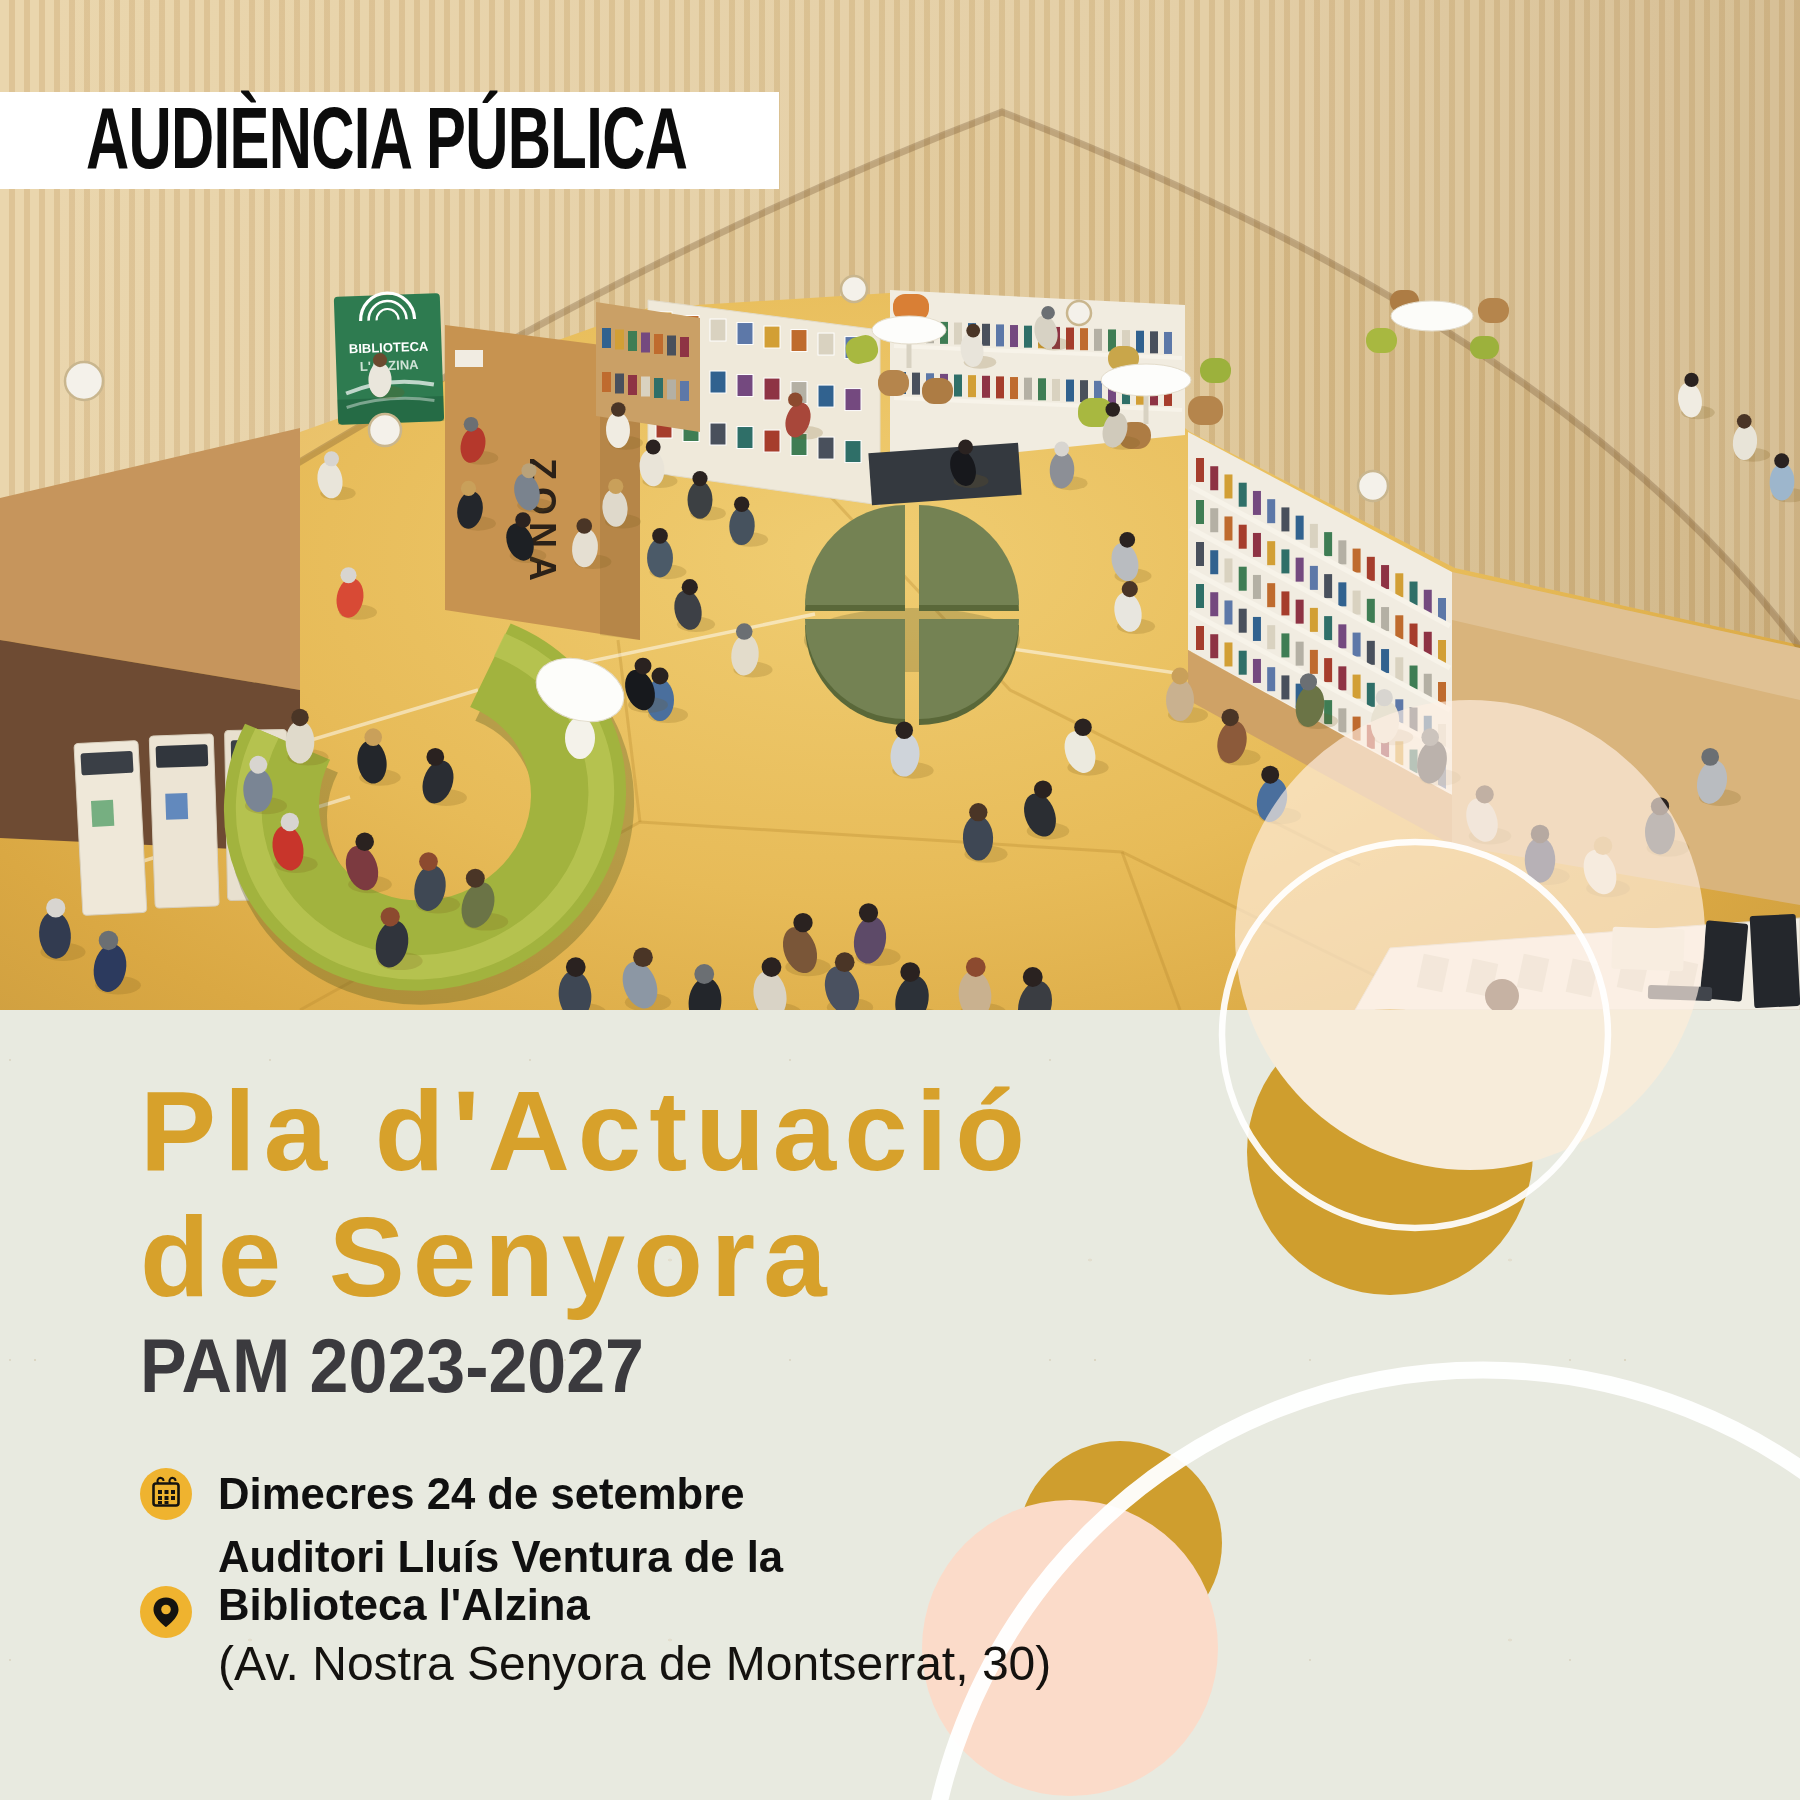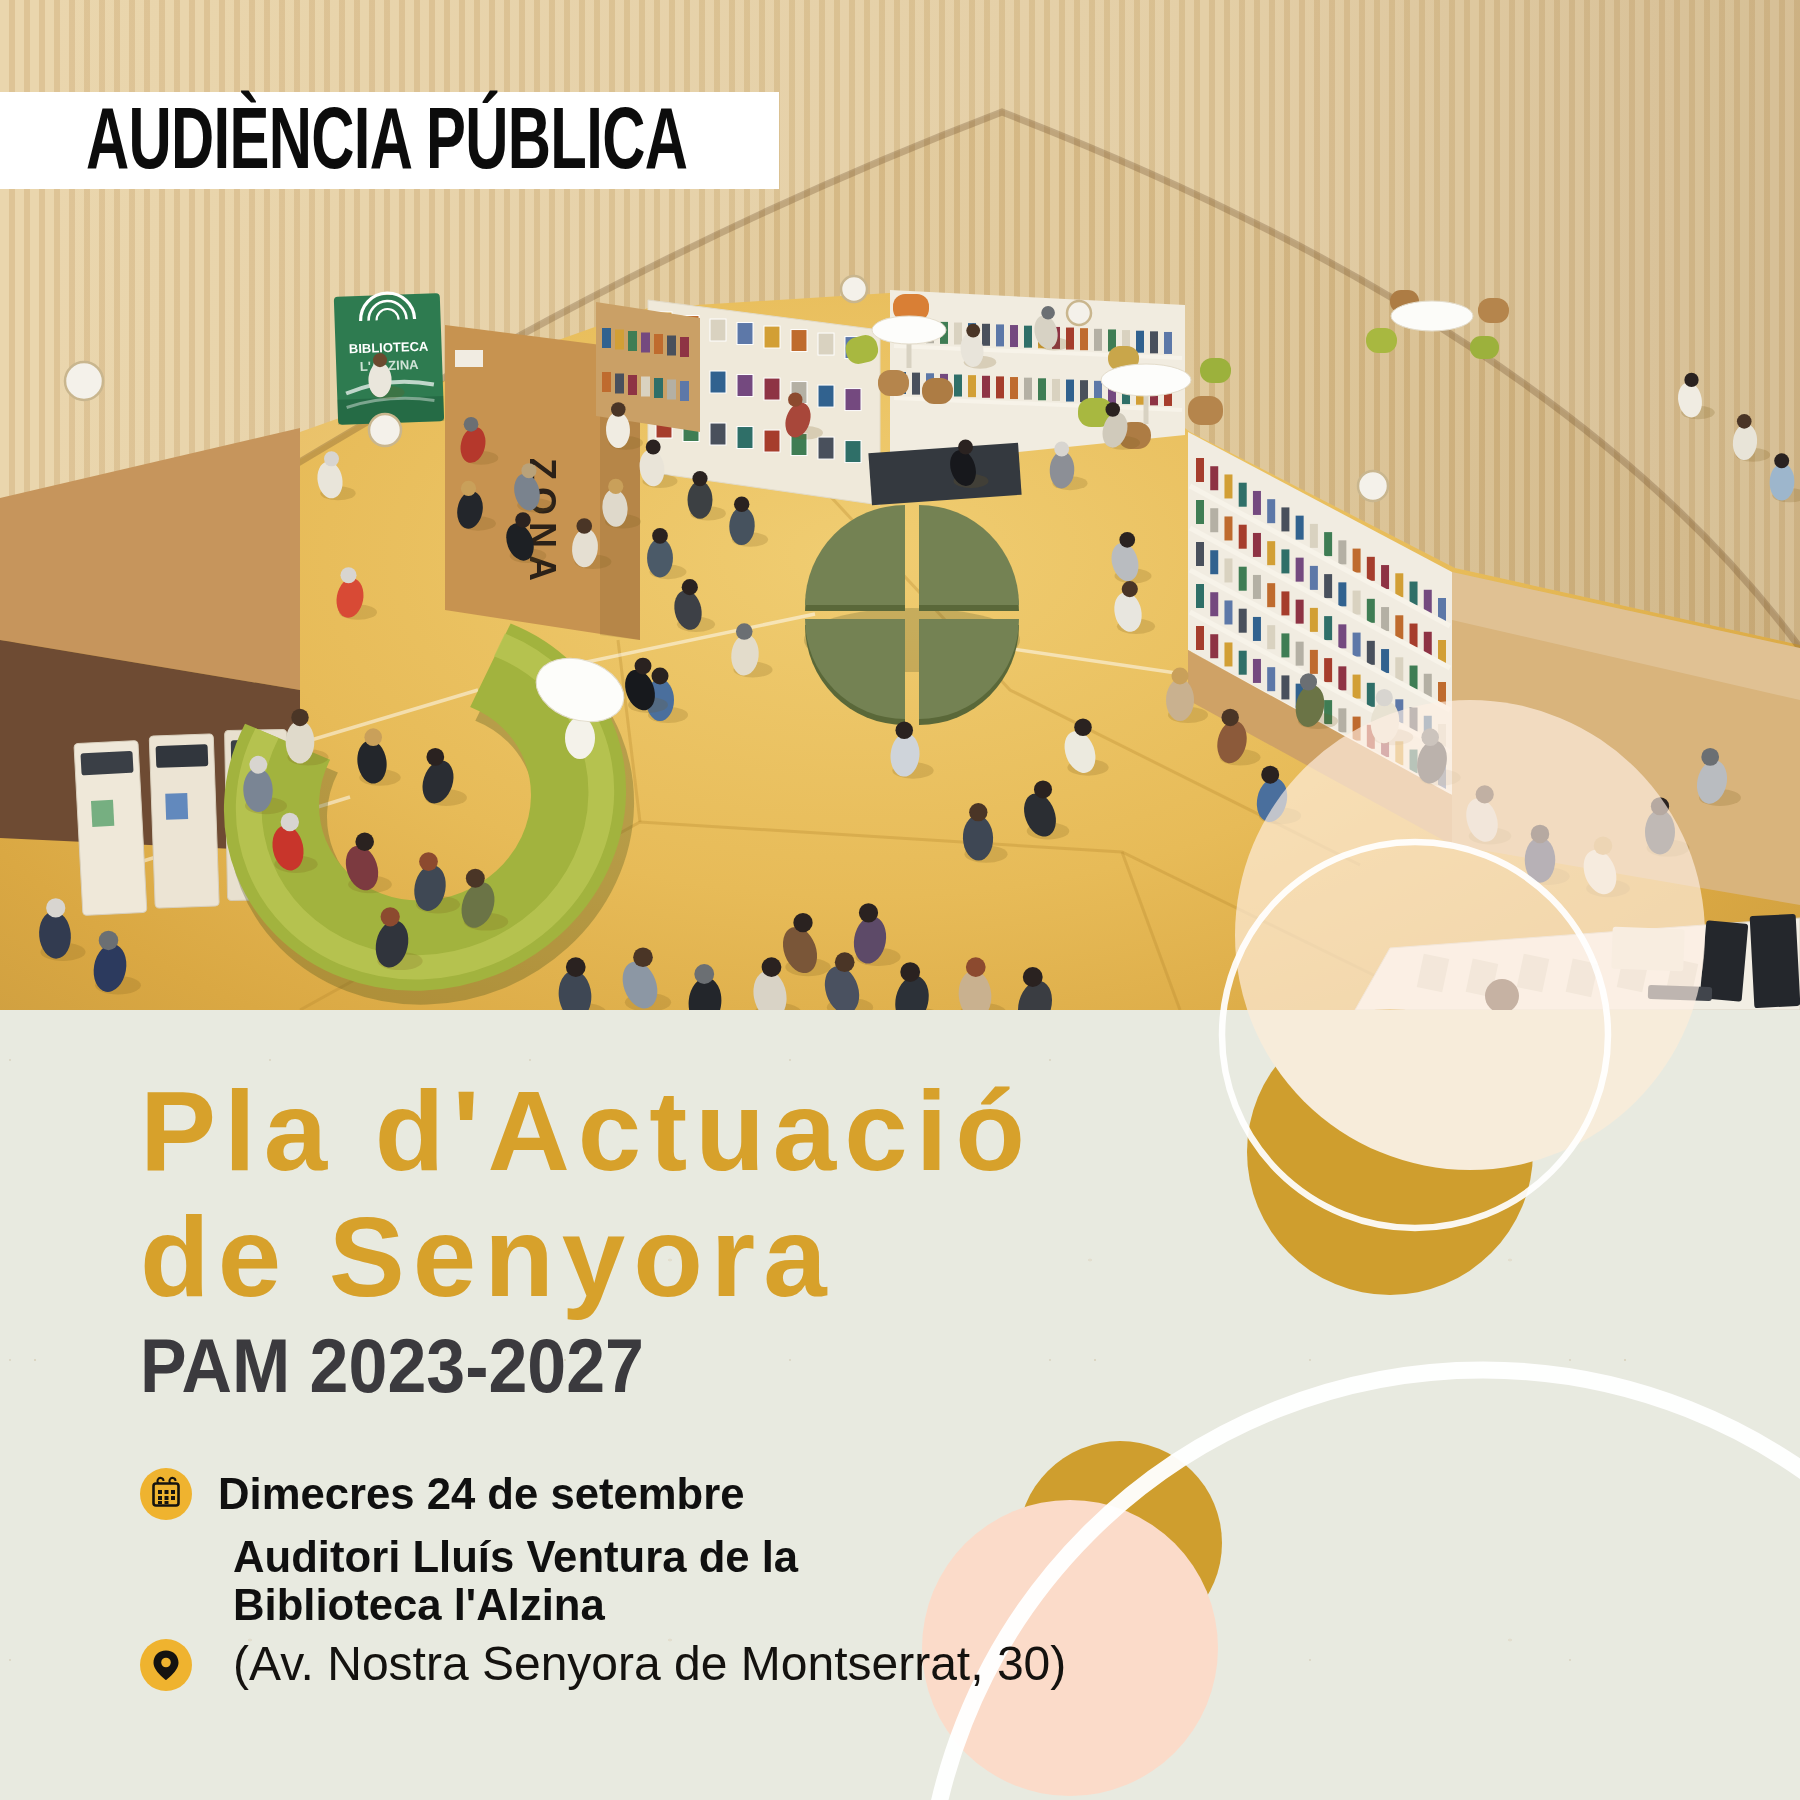--- a/index.html
+++ b/index.html
@@ -35,21 +35,21 @@
     font-size:114px;line-height:126px;font-weight:bold;letter-spacing:8px;
     color:var(--accent_gold,#d7a12b);white-space:nowrap;
   }
   .subtitle{
     position:absolute;left:140px;top:1322px;z-index:5;
     font-size:76px;font-weight:bold;color:var(--subtitle_gray,#3b3a3e);
     transform:scaleX(.92);transform-origin:0 0;white-space:nowrap;letter-spacing:0;
   }
   .details{position:absolute;left:140px;top:1468px;z-index:5;width:980px;}
   .detail-row{display:flex;align-items:center;margin-bottom:13px;}
-  .detail-row.start{align-items:flex-end;margin-top:2px;gap:15px;}
+  .detail-row.start{align-items:center;margin-top:2px;}
   .detail-icon{flex:0 0 52px;width:52px;height:52px;margin-right:26px;}
   .detail-text{
     font-size:45px;font-weight:bold;color:#101010;line-height:48px;
     transform:scaleX(.97);transform-origin:0 0;white-space:nowrap;
   }
   .detail-address{
     font-size:48px;font-weight:normal;color:#14120f;margin-top:7px;letter-spacing:0;
   }
 </style>
 </head>

